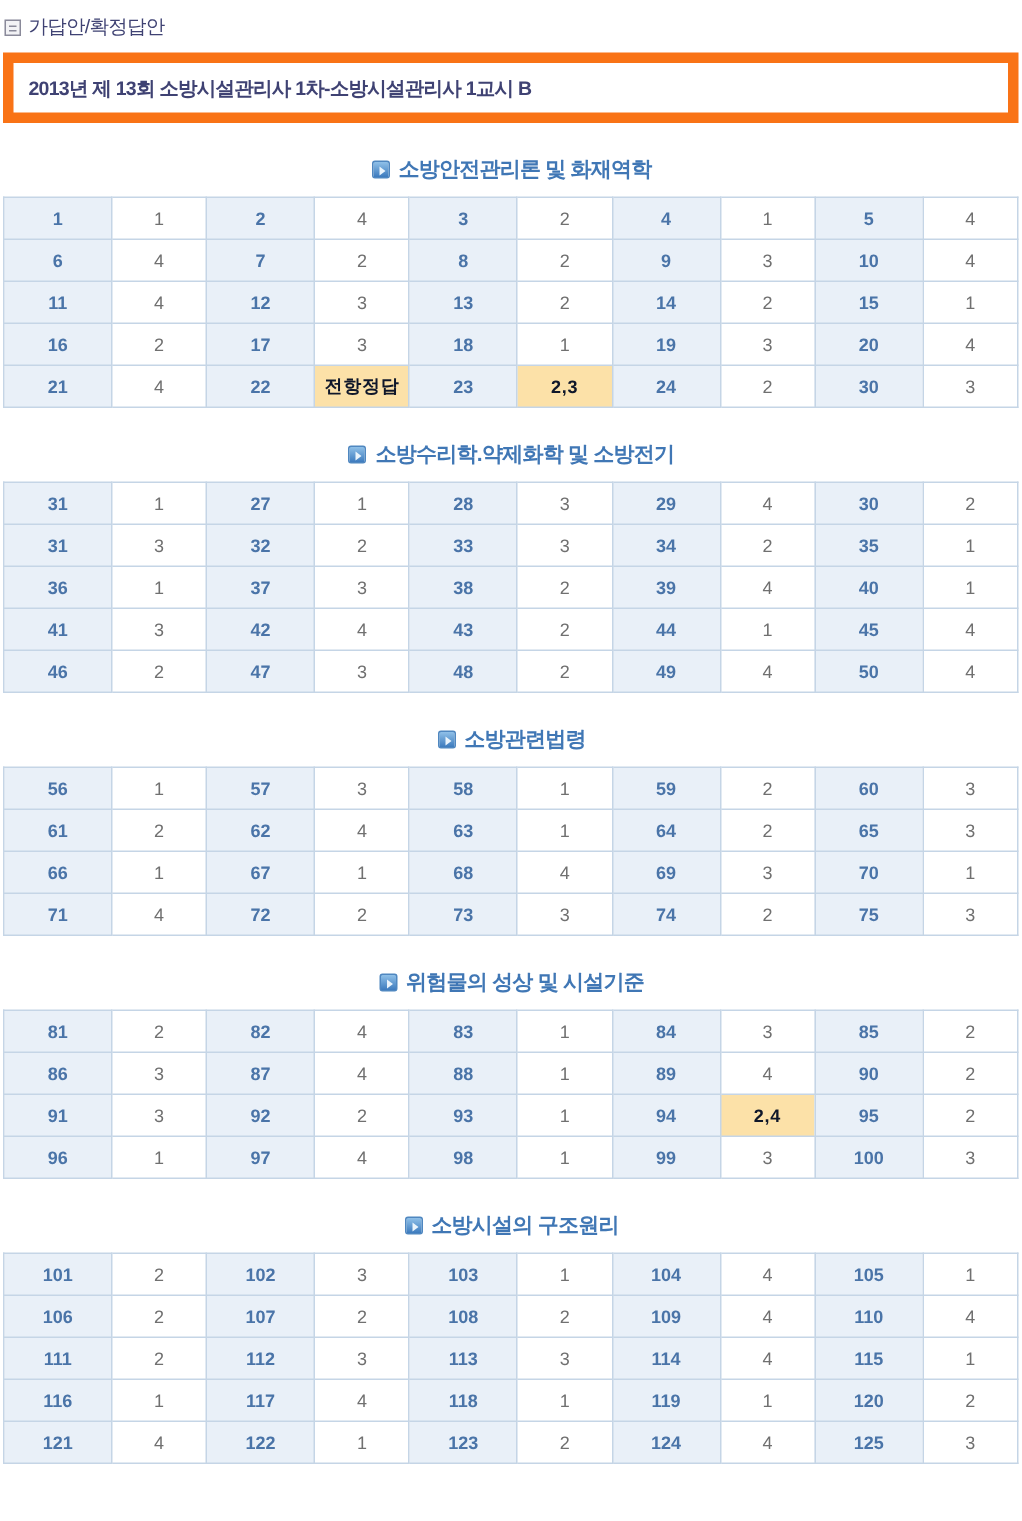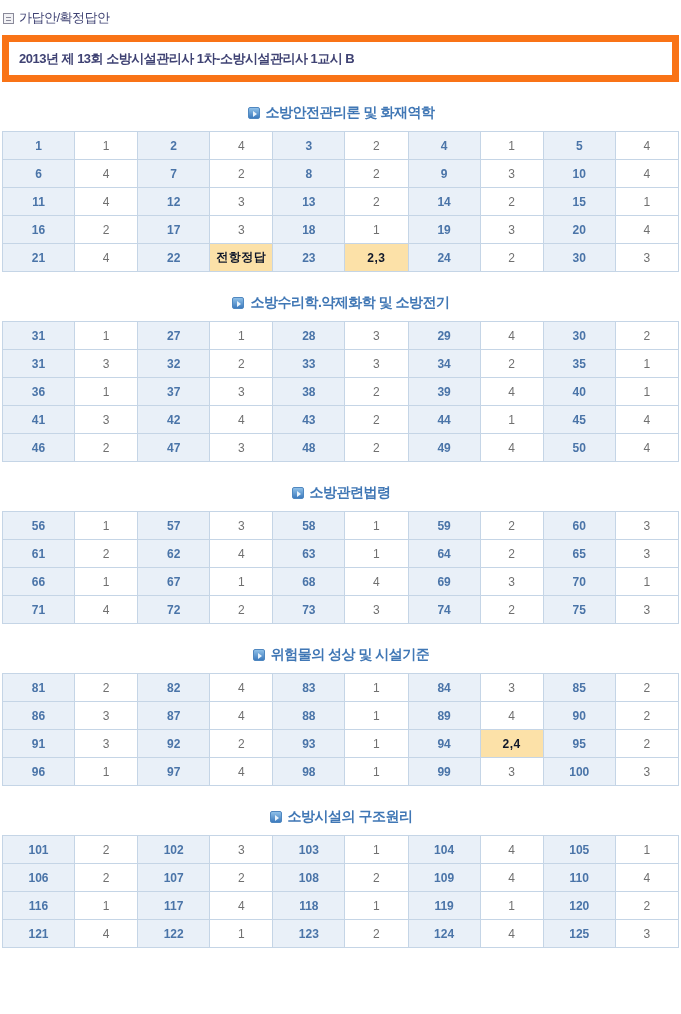--- a/index.html
+++ b/index.html
@@ -398,20 +398,32 @@
           <td class="qcell">107</td>
           <td class="acell">2</td>
           <td class="qcell">108</td>
           <td class="acell">2</td>
           <td class="qcell">109</td>
           <td class="acell">4</td>
           <td class="qcell">110</td>
           <td class="acell">4</td>
         </tr>
         <tr>
+          <td class="qcell">111</td>
+          <td class="acell">2</td>
+          <td class="qcell">112</td>
+          <td class="acell">3</td>
+          <td class="qcell">113</td>
+          <td class="acell">3</td>
+          <td class="qcell">114</td>
+          <td class="acell">4</td>
+          <td class="qcell">115</td>
+          <td class="acell">1</td>
+        </tr>
+        <tr>
           <td class="qcell">116</td>
           <td class="acell">1</td>
           <td class="qcell">117</td>
           <td class="acell">4</td>
           <td class="qcell">118</td>
           <td class="acell">1</td>
           <td class="qcell">119</td>
           <td class="acell">1</td>
           <td class="qcell">120</td>
           <td class="acell">2</td>

